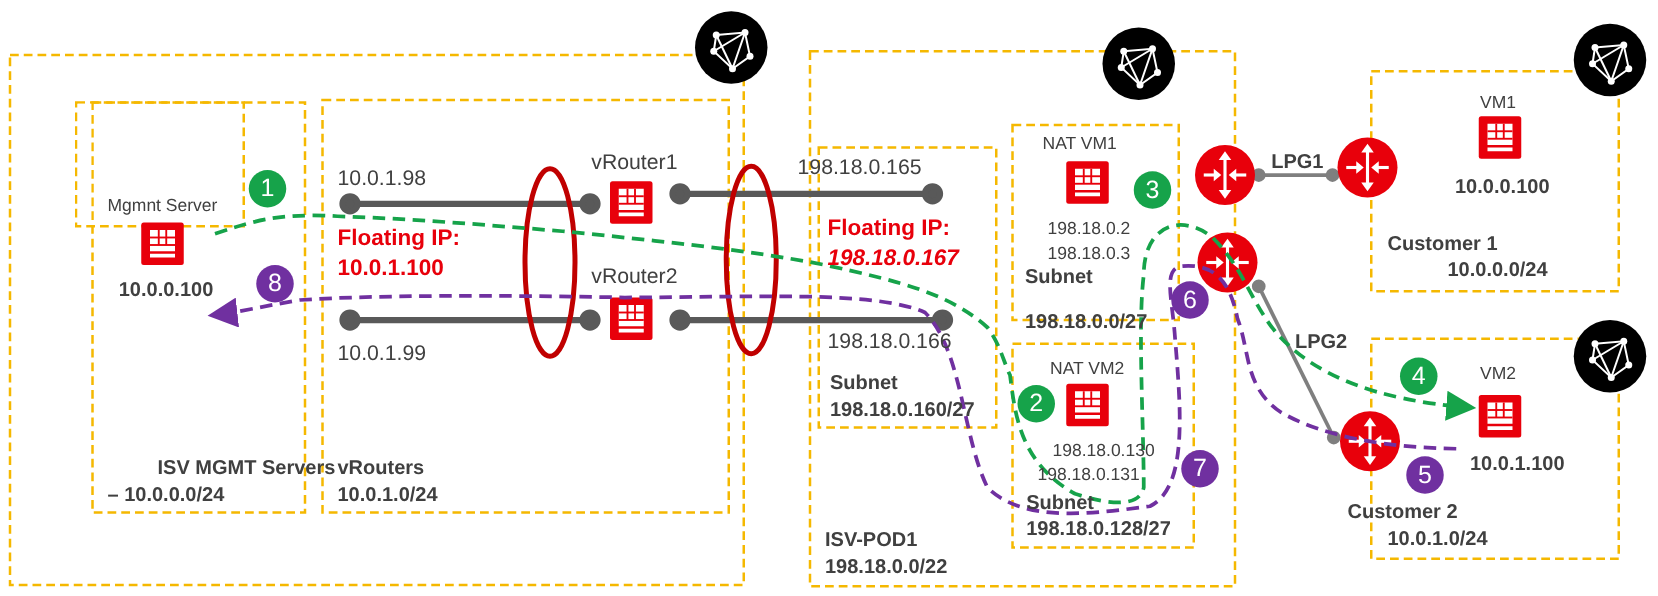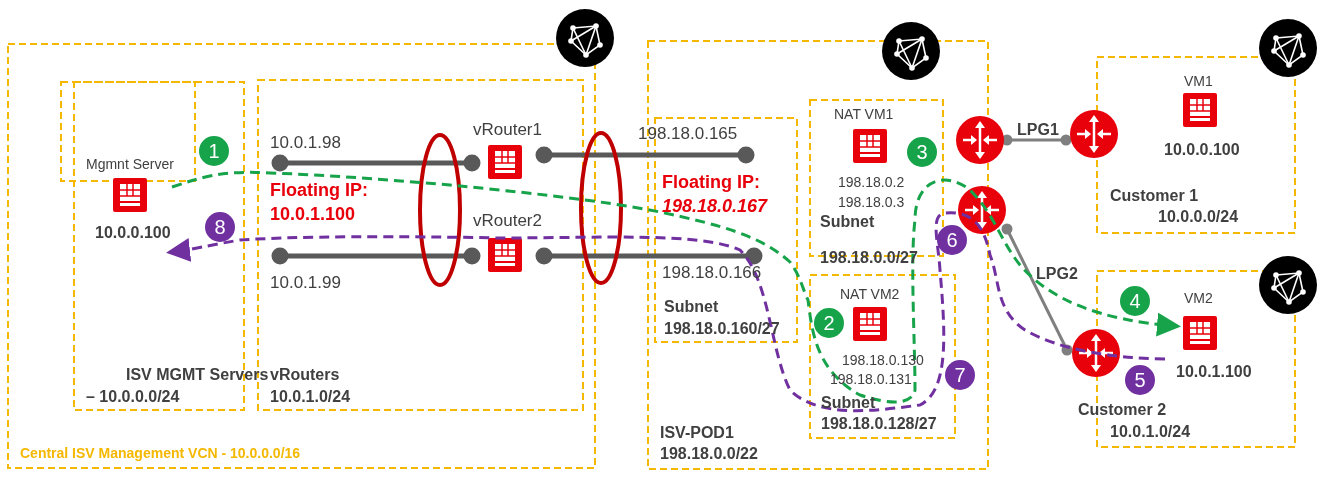--- a/index.html
+++ b/index.html
@@ -139,21 +139,20 @@
 <div class="lbl bold" style="left:86px;top:364px;margin-left:40px;">ISV MGMT Servers</div>
 <div class="lbl bold" style="left:86px;top:386px;">– 10.0.0.0/24</div>
 <div class="lbl ip" style="left:270px;top:133px;">10.0.1.98</div>
 <div class="lbl ip" style="left:270px;top:273px;">10.0.1.99</div>
 <div class="lbl ip" style="left:473px;top:120px;">vRouter1</div>
 <div class="lbl ip" style="left:473px;top:211px;">vRouter2</div>
 <div class="lbl red" style="left:270px;top:178px;">Floating IP:</div>
 <div class="lbl red" style="left:270px;top:202px;">10.0.1.100</div>
 <div class="lbl bold" style="left:270px;top:364px;">vRouters</div>
 <div class="lbl bold" style="left:270px;top:386px;">10.0.1.0/24</div>
-<div class="lbl vcn" style="left:20px;top:445px;">Central ISV Management VCN - 10.0.0.0/16</div>
 
 <div class="lbl ip" style="left:638px;top:124px;">198.18.0.165</div>
 <div class="lbl red" style="left:662px;top:170px;">Floating IP:</div>
 <div class="lbl red" style="left:662px;top:194px;font-style:italic;">198.18.0.167</div>
 <div class="lbl ip" style="left:662px;top:263px;">198.18.0.166</div>
 <div class="lbl bold" style="left:664px;top:296px;">Subnet</div>
 <div class="lbl bold" style="left:664px;top:318px;">198.18.0.160/27</div>
 <div class="lbl name" style="left:834px;top:106px;">NAT VM1</div>
 <div class="lbl small" style="left:838px;top:173px;">198.18.0.2</div>
 <div class="lbl small" style="left:838px;top:193px;">198.18.0.3</div>

